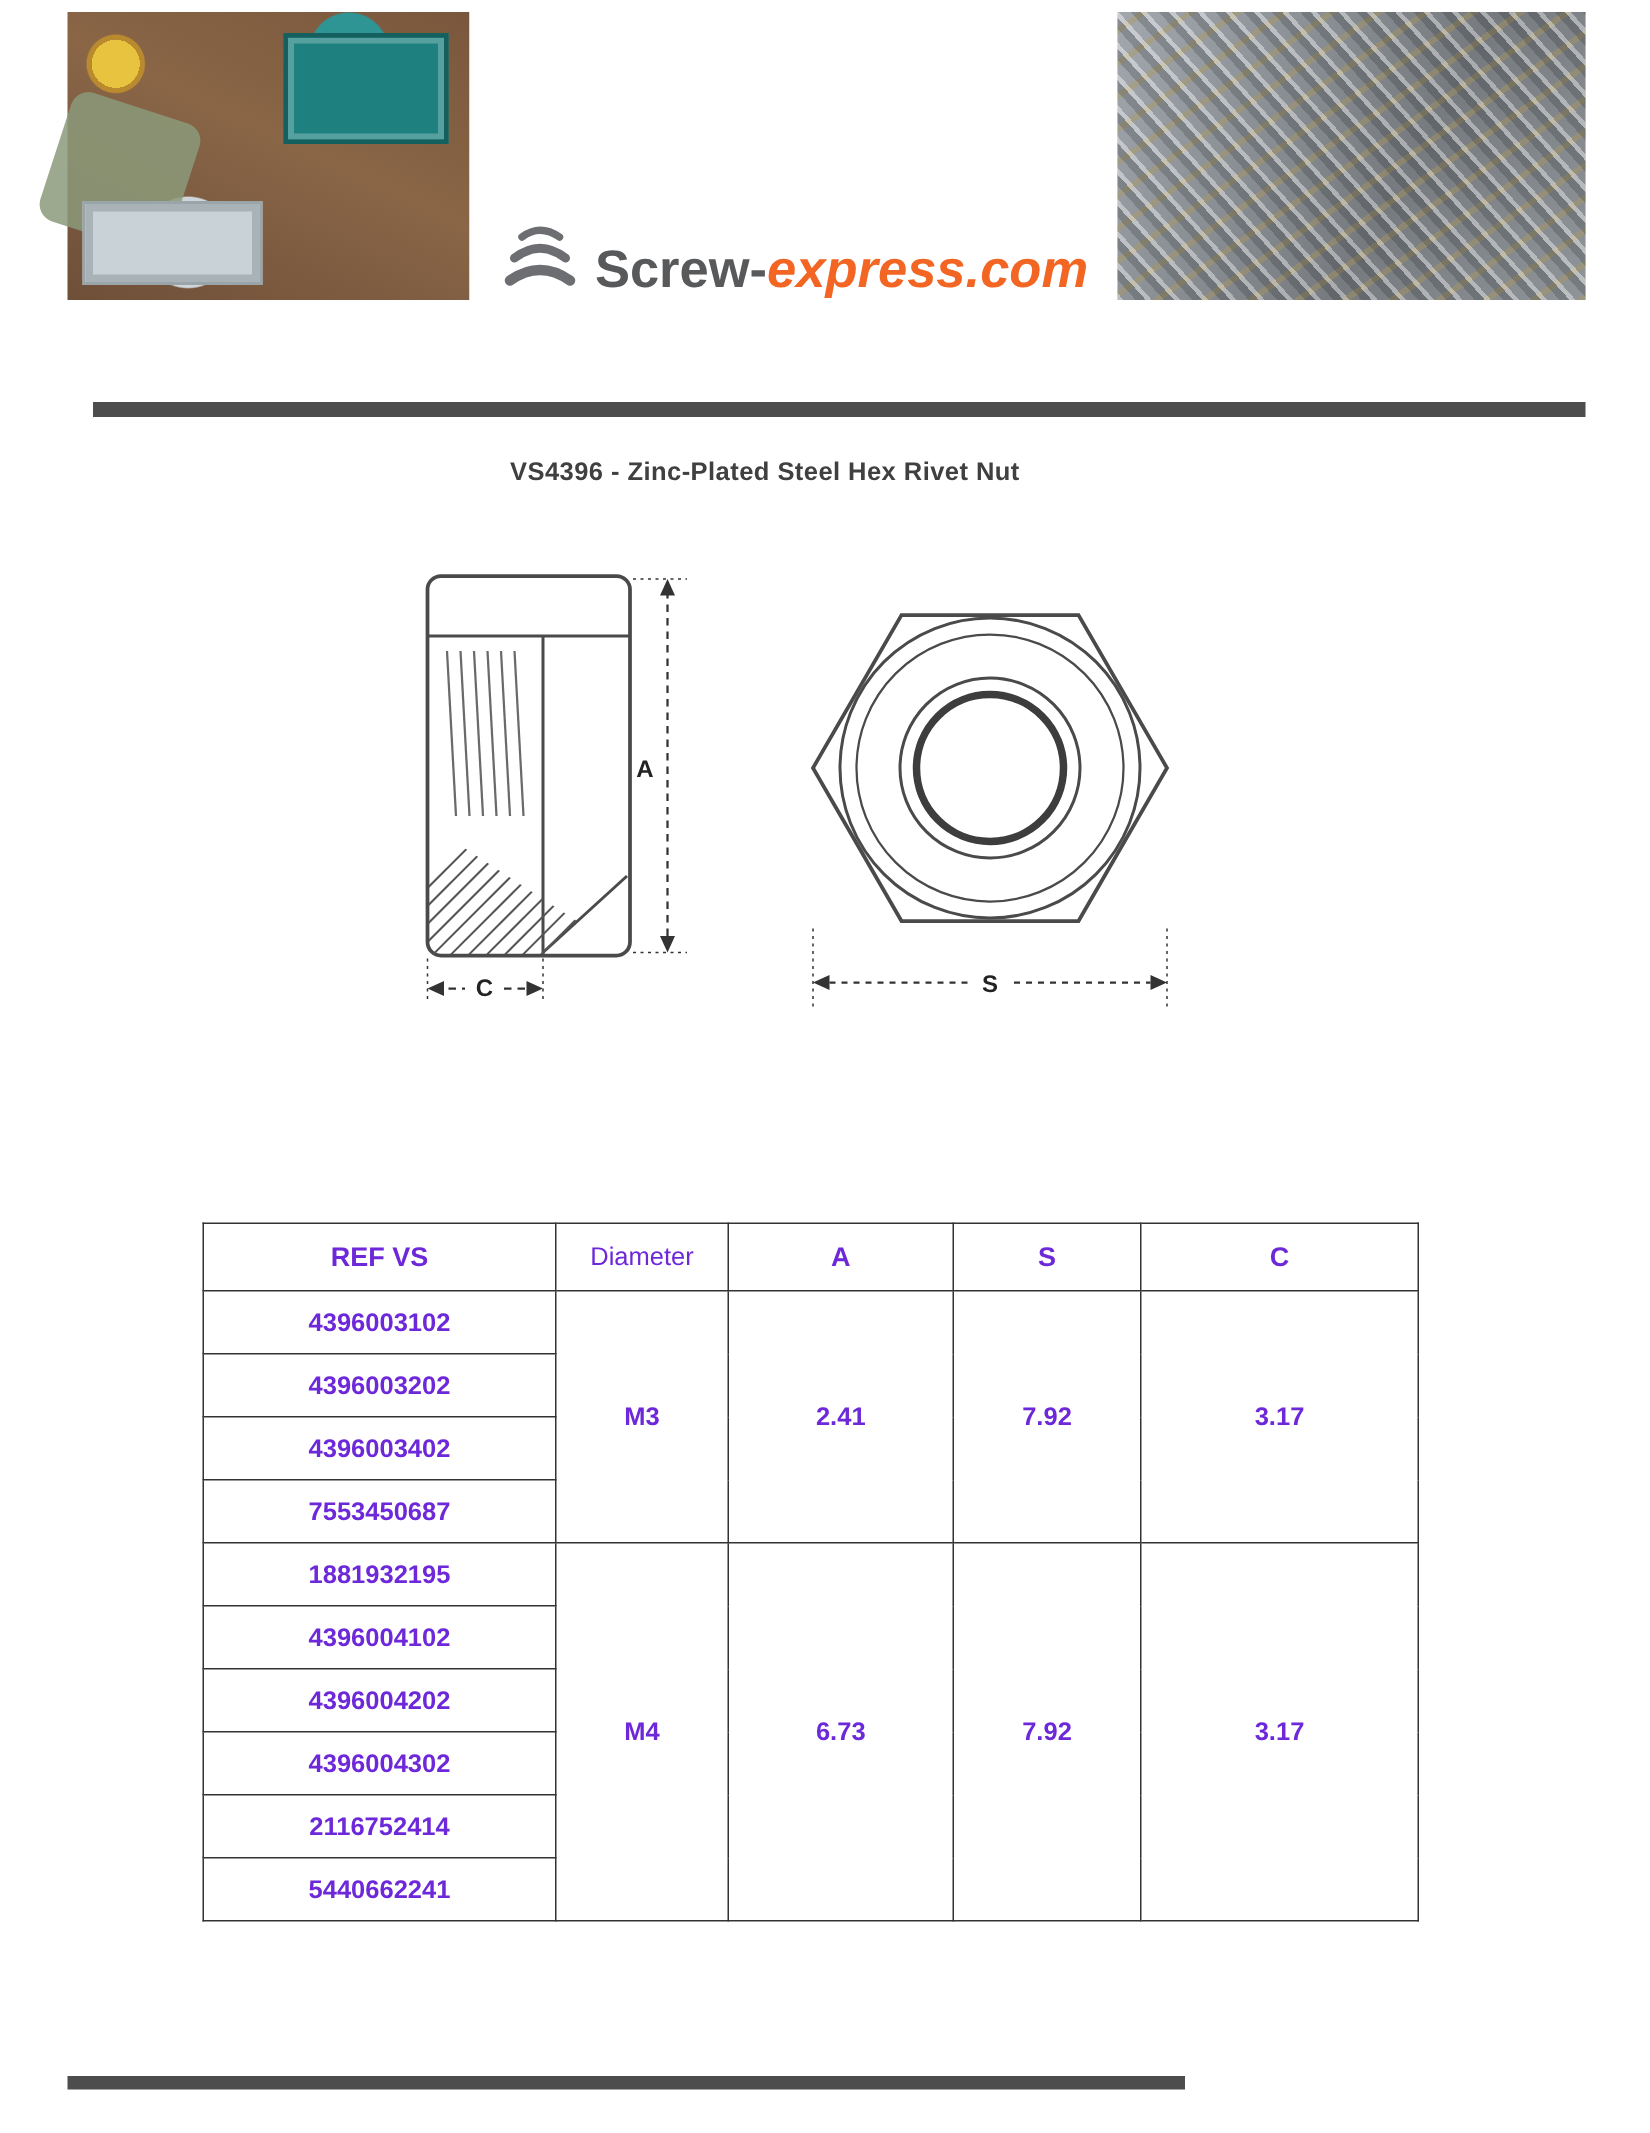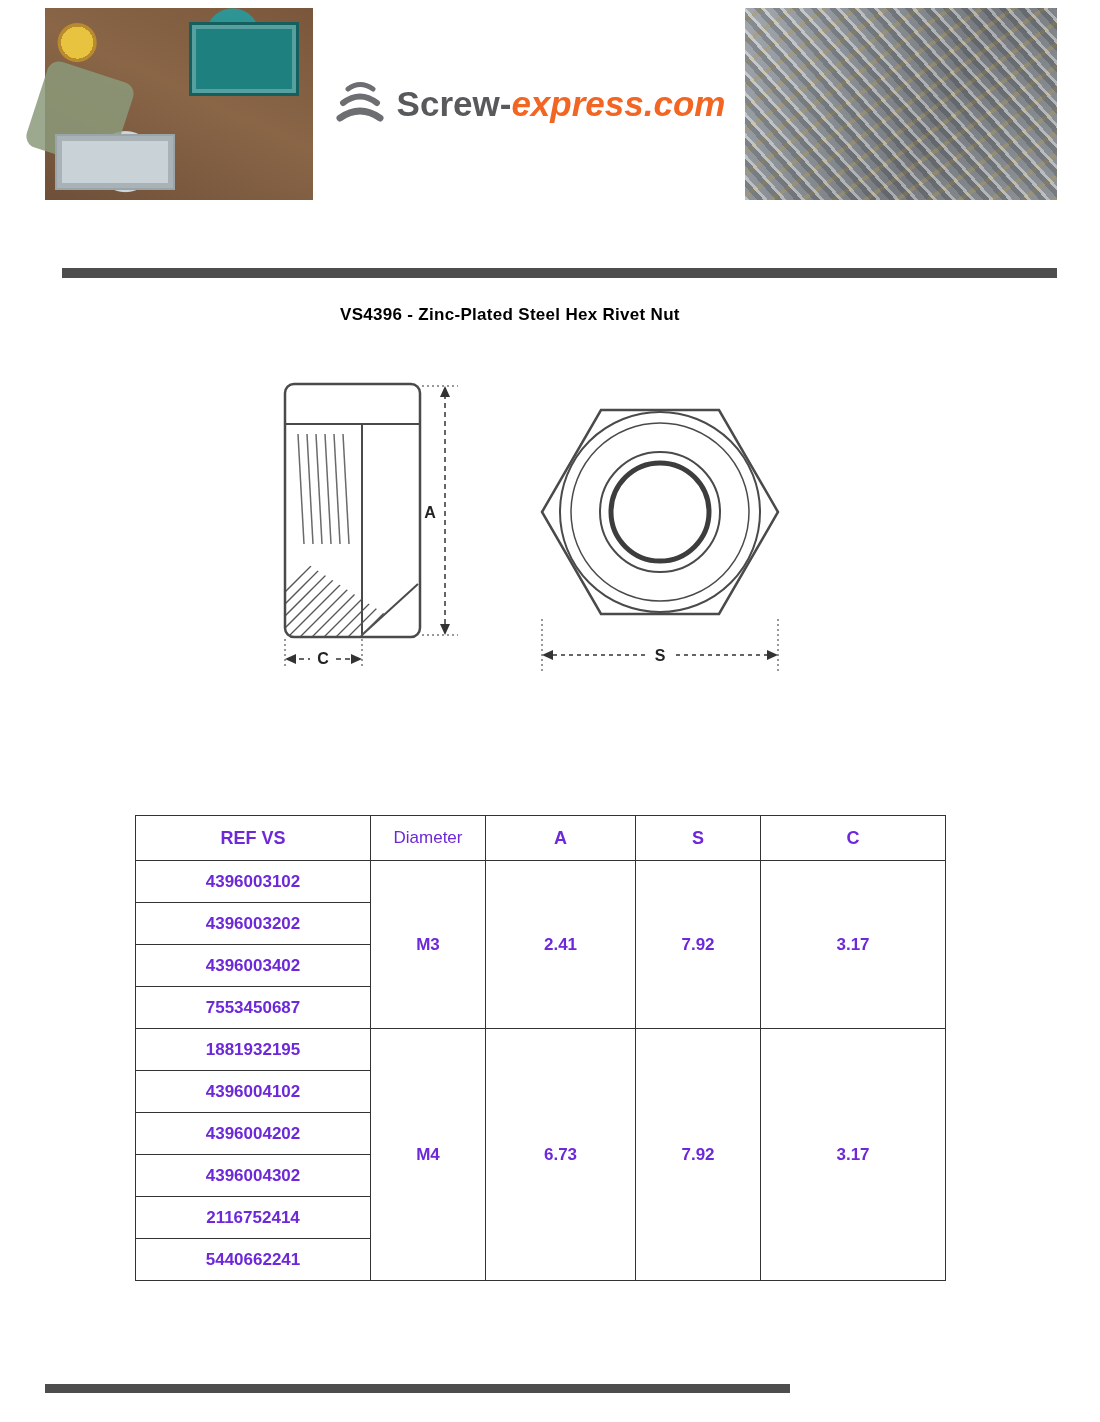--- a/index.html
+++ b/index.html
@@ -38,42 +38,42 @@
     left:745px; width:312px;
     background:
       repeating-linear-gradient(48deg, rgba(255,255,255,.38) 0 3px, rgba(125,130,135,.18) 3px 9px, rgba(55,60,64,.30) 9px 14px),
       repeating-linear-gradient(-35deg, rgba(190,158,70,.35) 0 4px, transparent 4px 18px),
       linear-gradient(120deg, #aab0b6, #75797e 60%, #94999e);
   }
 
   
   .logo {
     position:absolute; left:313px; top:8px; width:432px; height:192px;
-    display:flex; align-items:center; justify-content:center; gap:10px;
+    display:flex; align-items:flex-end; justify-content:center; gap:10px;
     background:#fff;
   }
   .logo-text { font-size:35px; font-weight:700; white-space:nowrap; }
   .brand-a { color:#58595b; }
   .brand-b { color:#f26522; font-style:italic; }
 
   
   .banner {
     position:absolute; left:45px; top:218px; width:1012px; height:48px;
     background:#f37021; color:#ffffff; text-align:center;
     font-size:40px; font-weight:700; line-height:48px; letter-spacing:.5px;
   }
   .banner-shadow {
     position:absolute; left:62px; top:268px; width:995px; height:10px;
     background:#4d4d4d;
   }
 
   
   .product-title {
     position:absolute; left:340px; top:305px;
-    color:#000000; font-size:17px; font-weight:600; letter-spacing:.3px;
+    color:#404040; font-size:17px; font-weight:600; letter-spacing:.3px;
   }
 
   
   .drawing-wrap { position:absolute; left:250px; top:372px; width:560px; height:315px; }
   .drawing-wrap svg { display:block; }
   .dim-label { font-family:"Liberation Sans", sans-serif; font-weight:700; font-size:16px; fill:#222; }
 
   
   .spec-table-wrap { position:absolute; left:135px; top:815px; width:810px; }
   table.spec { width:100%; border-collapse:collapse; table-layout:fixed; }

